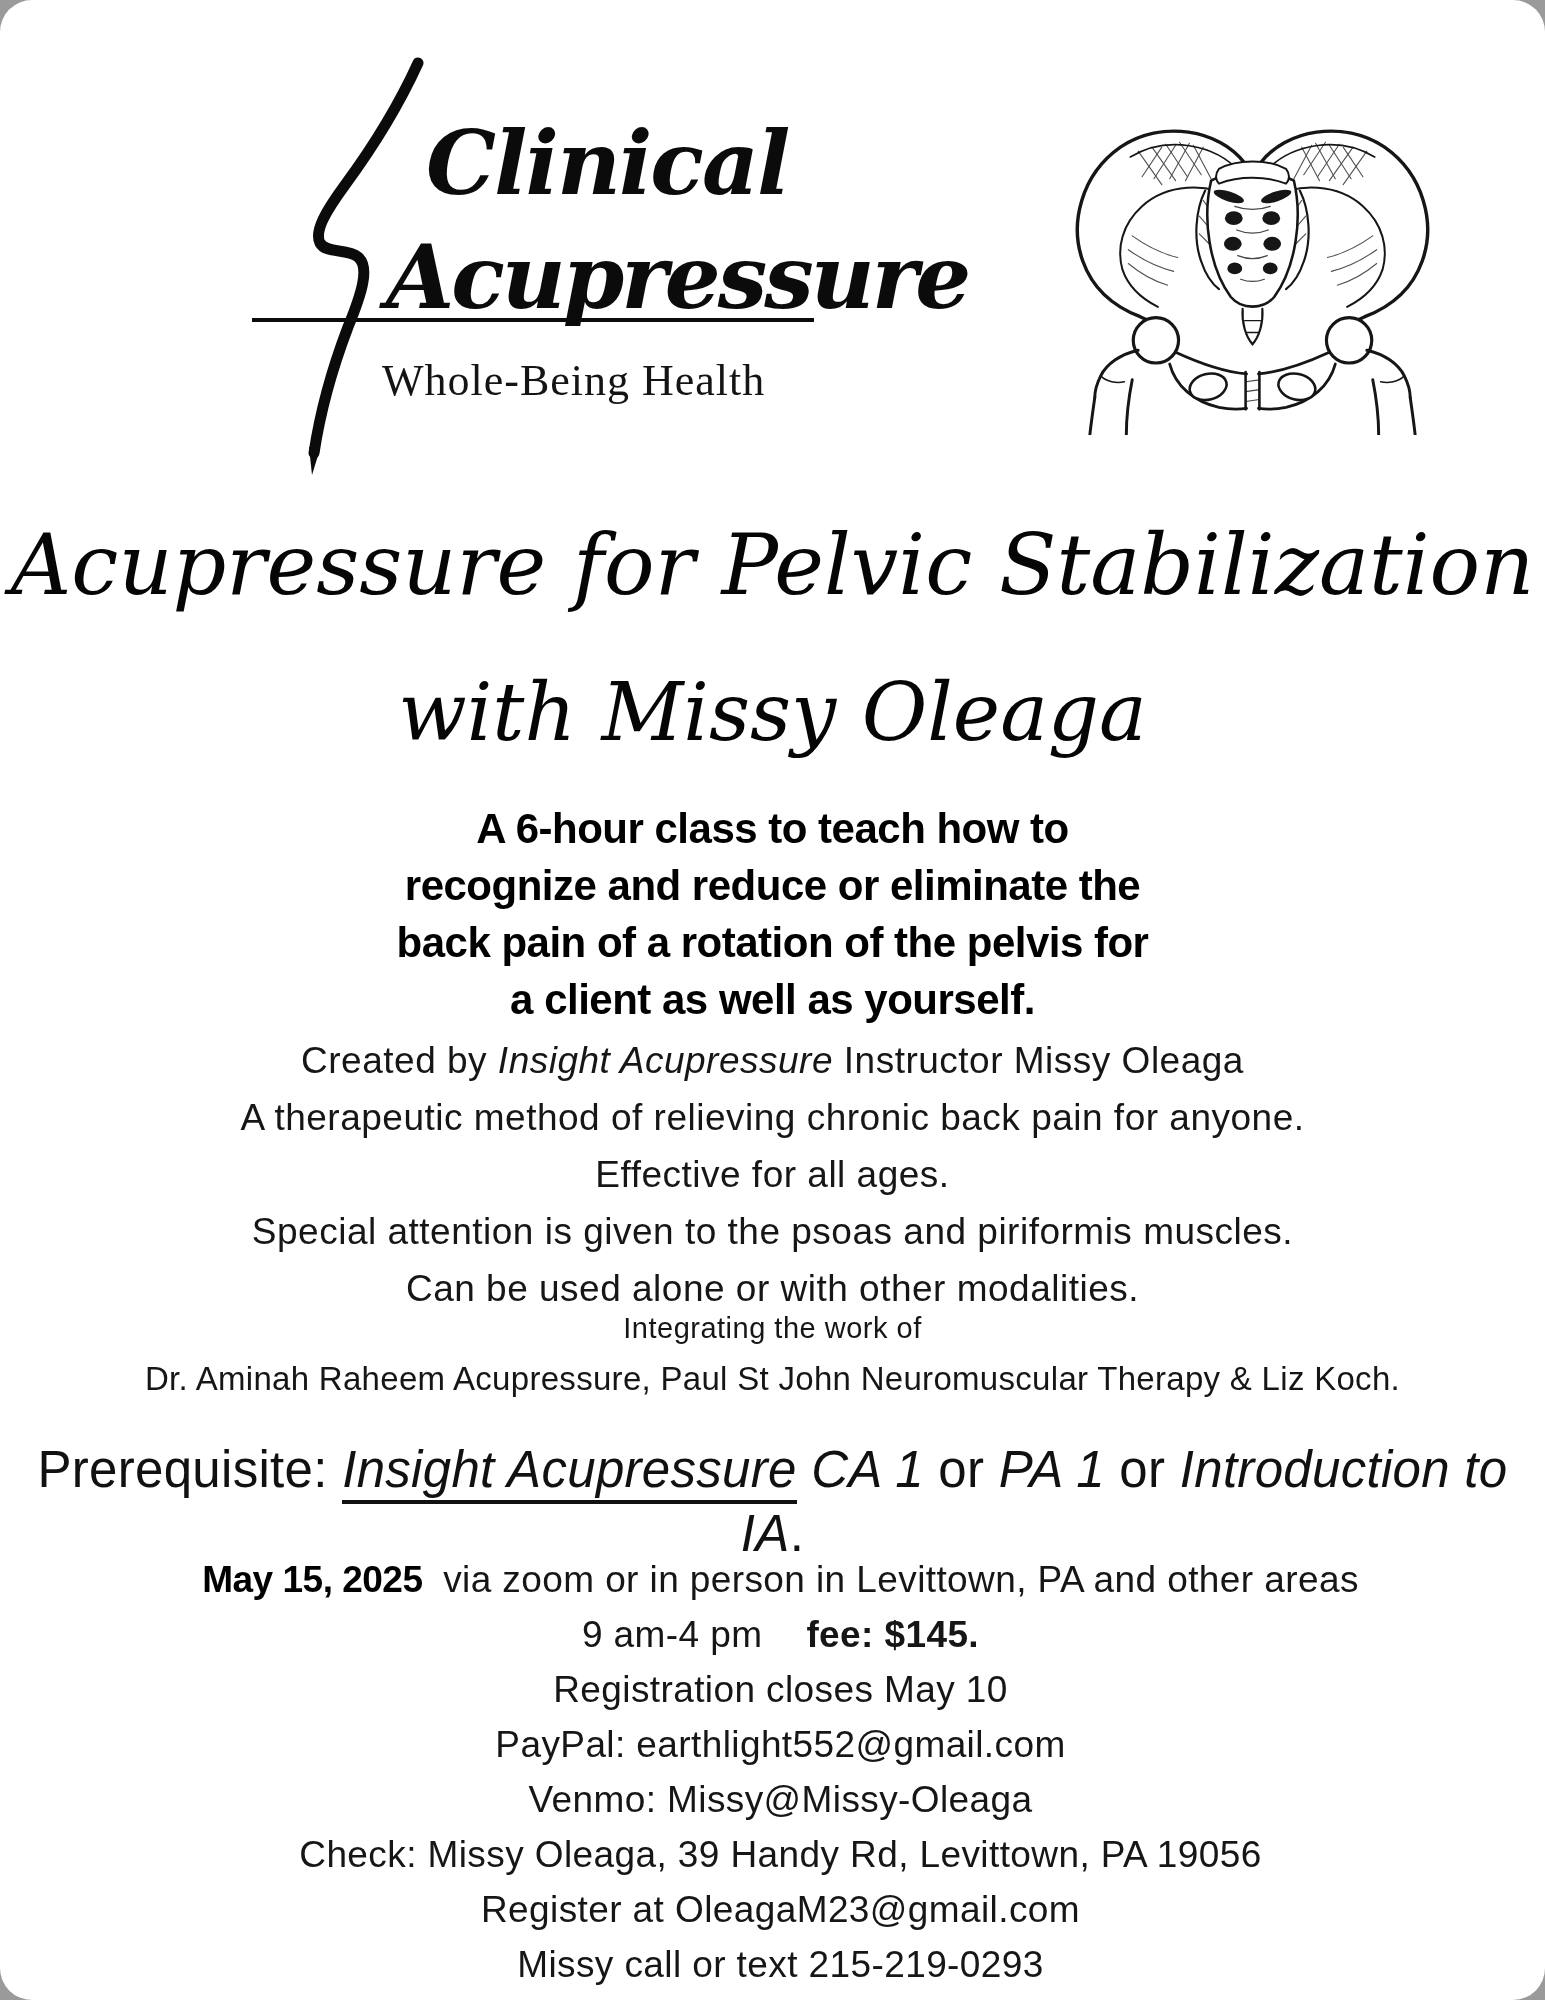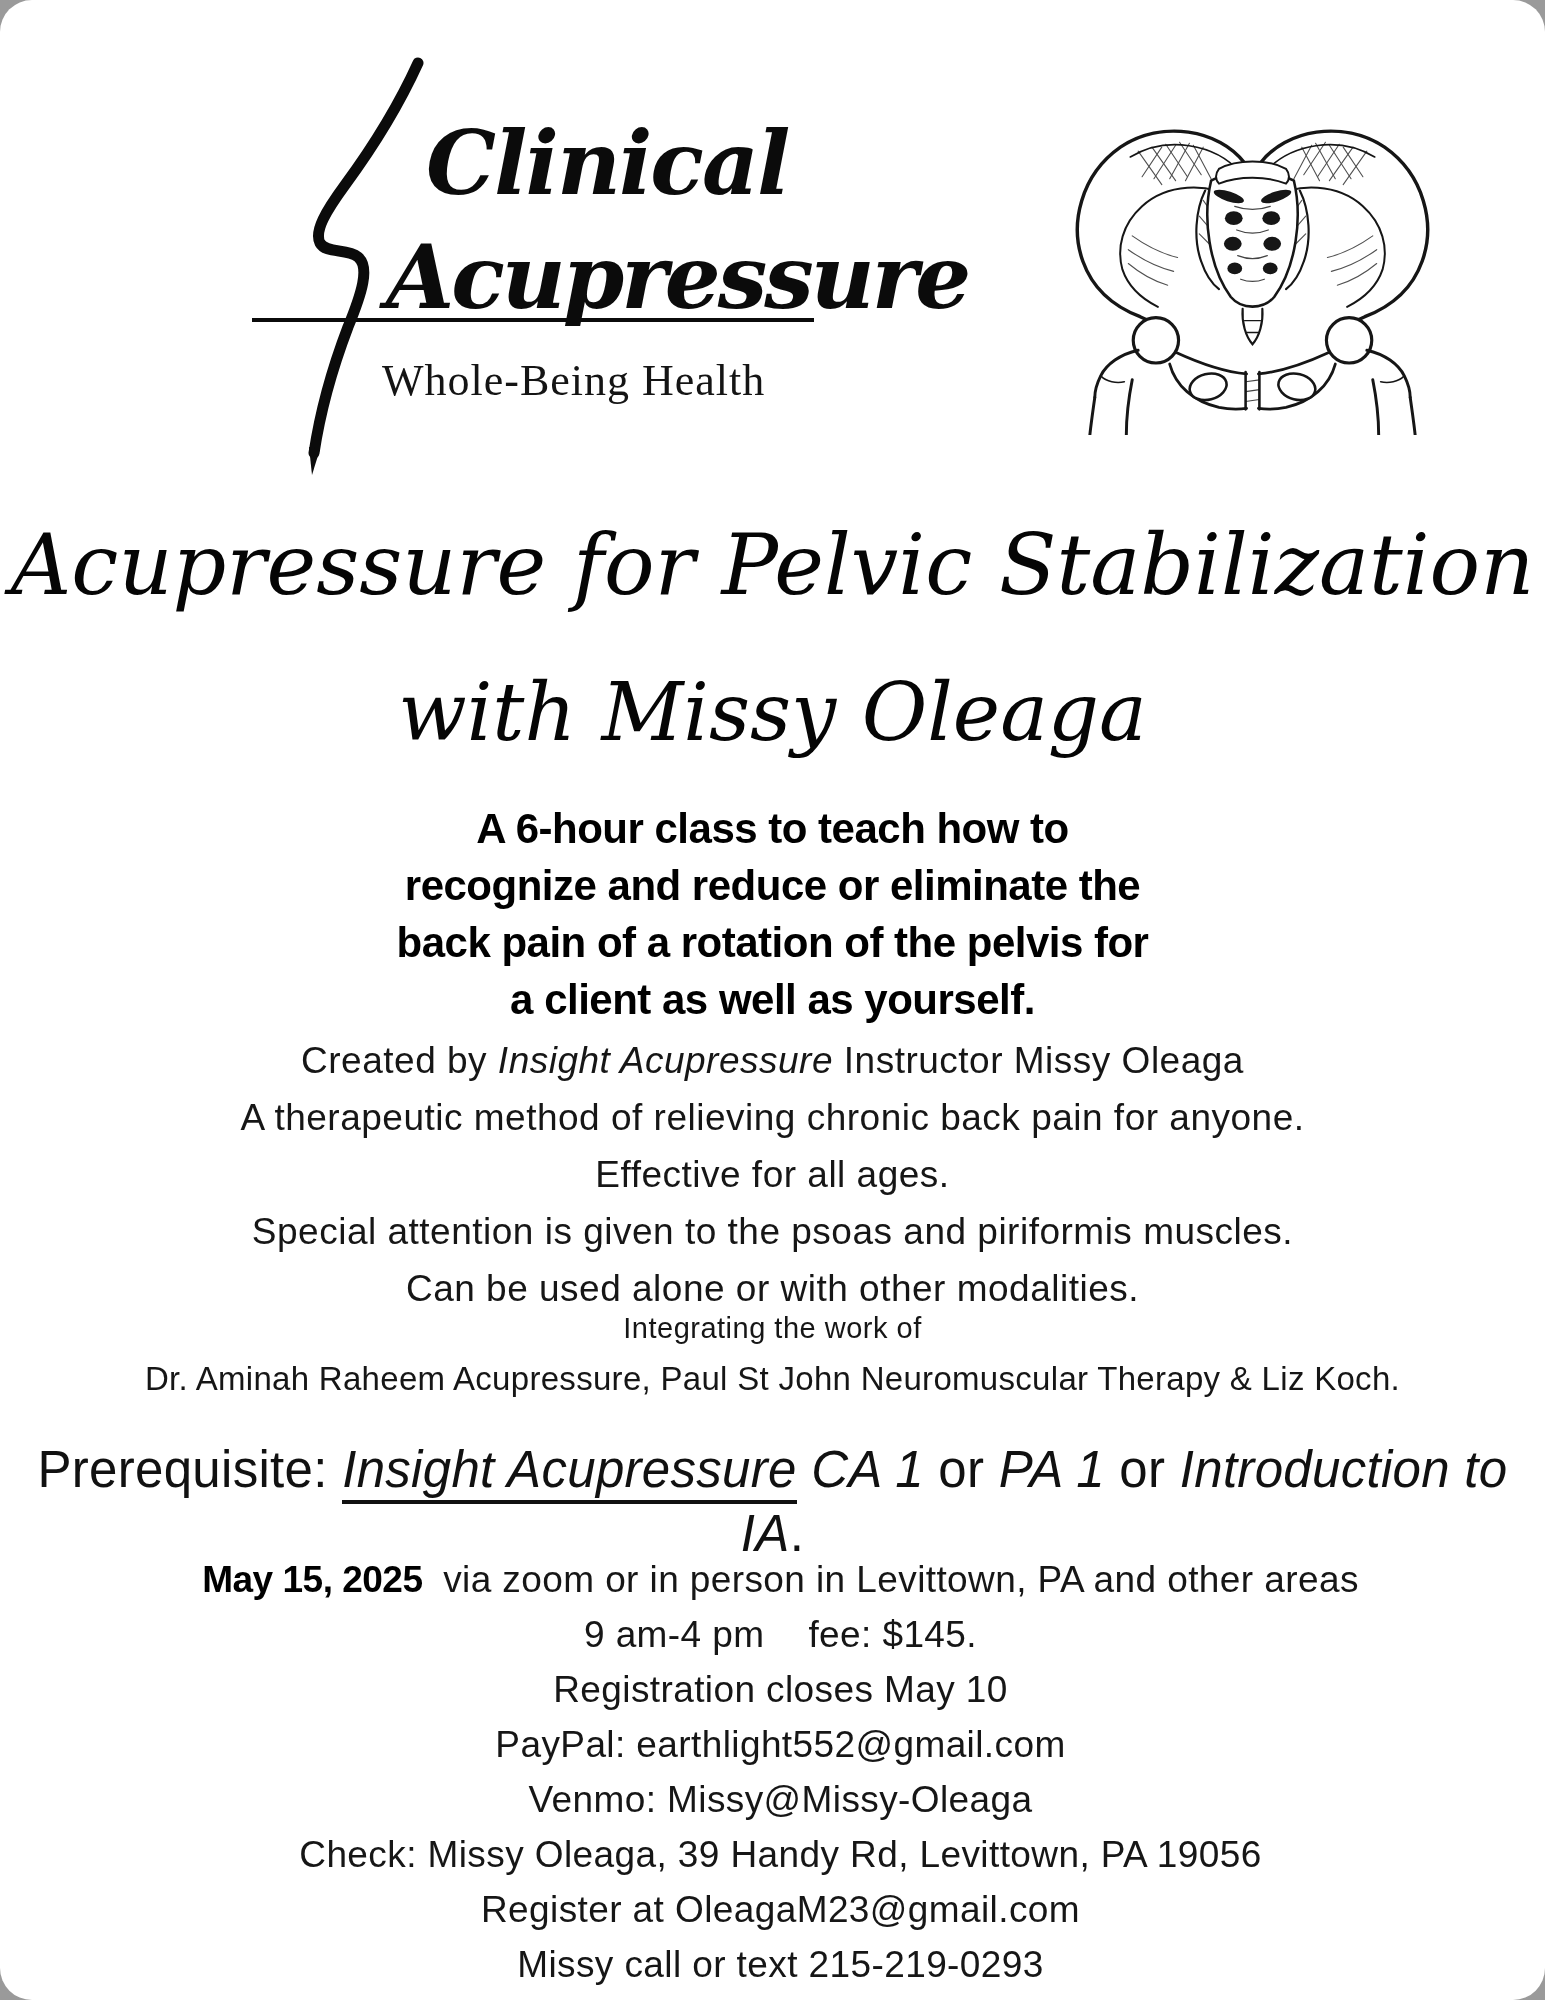--- a/index.html
+++ b/index.html
@@ -29,21 +29,21 @@
   .integrating { position:absolute; top:1312px; left:0; width:100%; text-align:center; font-size:29px; letter-spacing:0.5px; color:#161616; }
   .credits { position:absolute; top:1360px; left:0; width:100%; text-align:center; font-size:33px; letter-spacing:0.3px; color:#161616; }
   .prereq { position:absolute; top:1440px; left:0; width:100%; text-align:center; font-size:51px; letter-spacing:0.3px; color:#111; }
   .prereq .ital { font-style:italic; }
   .prereq .course { font-style:italic; display:inline-block; border-bottom:4px solid #111; padding-bottom:1px; }
   
   .schedule { position:absolute; top:1552px; left:0; width:100%; text-align:center; font-size:37px; letter-spacing:0.4px; color:#161616;padding-left:8px; }
   .schedule .line { height:55px; line-height:55px; white-space:nowrap; }
   .schedule .date { font-weight:bold; letter-spacing:-0.5px; color:#000; }
   .schedule .date-details { margin-left:10px; }
-  .schedule .fee { margin-left:44px; }
+  .schedule .fee { margin-left:44px;font-weight:bold; }
 </style>
 </head>
 <body>
 
 <div class="page">
 
   <div class="logo">
     <svg class="logo-mark" width="640" height="430" viewBox="0 0 640 430" aria-hidden="true">
       <line x1="52" y1="265" x2="614" y2="265" stroke="#0b0b0b" stroke-width="4"></line>
       <path d="M 218,8 C 198,52 170,96 145,130 C 126,156 114,176 120,188 C 126,199 147,193 158,202 C 170,212 162,238 148,272 C 132,314 120,358 114,398" fill="none" stroke="#0b0b0b" stroke-width="11" stroke-linecap="round"></path>

